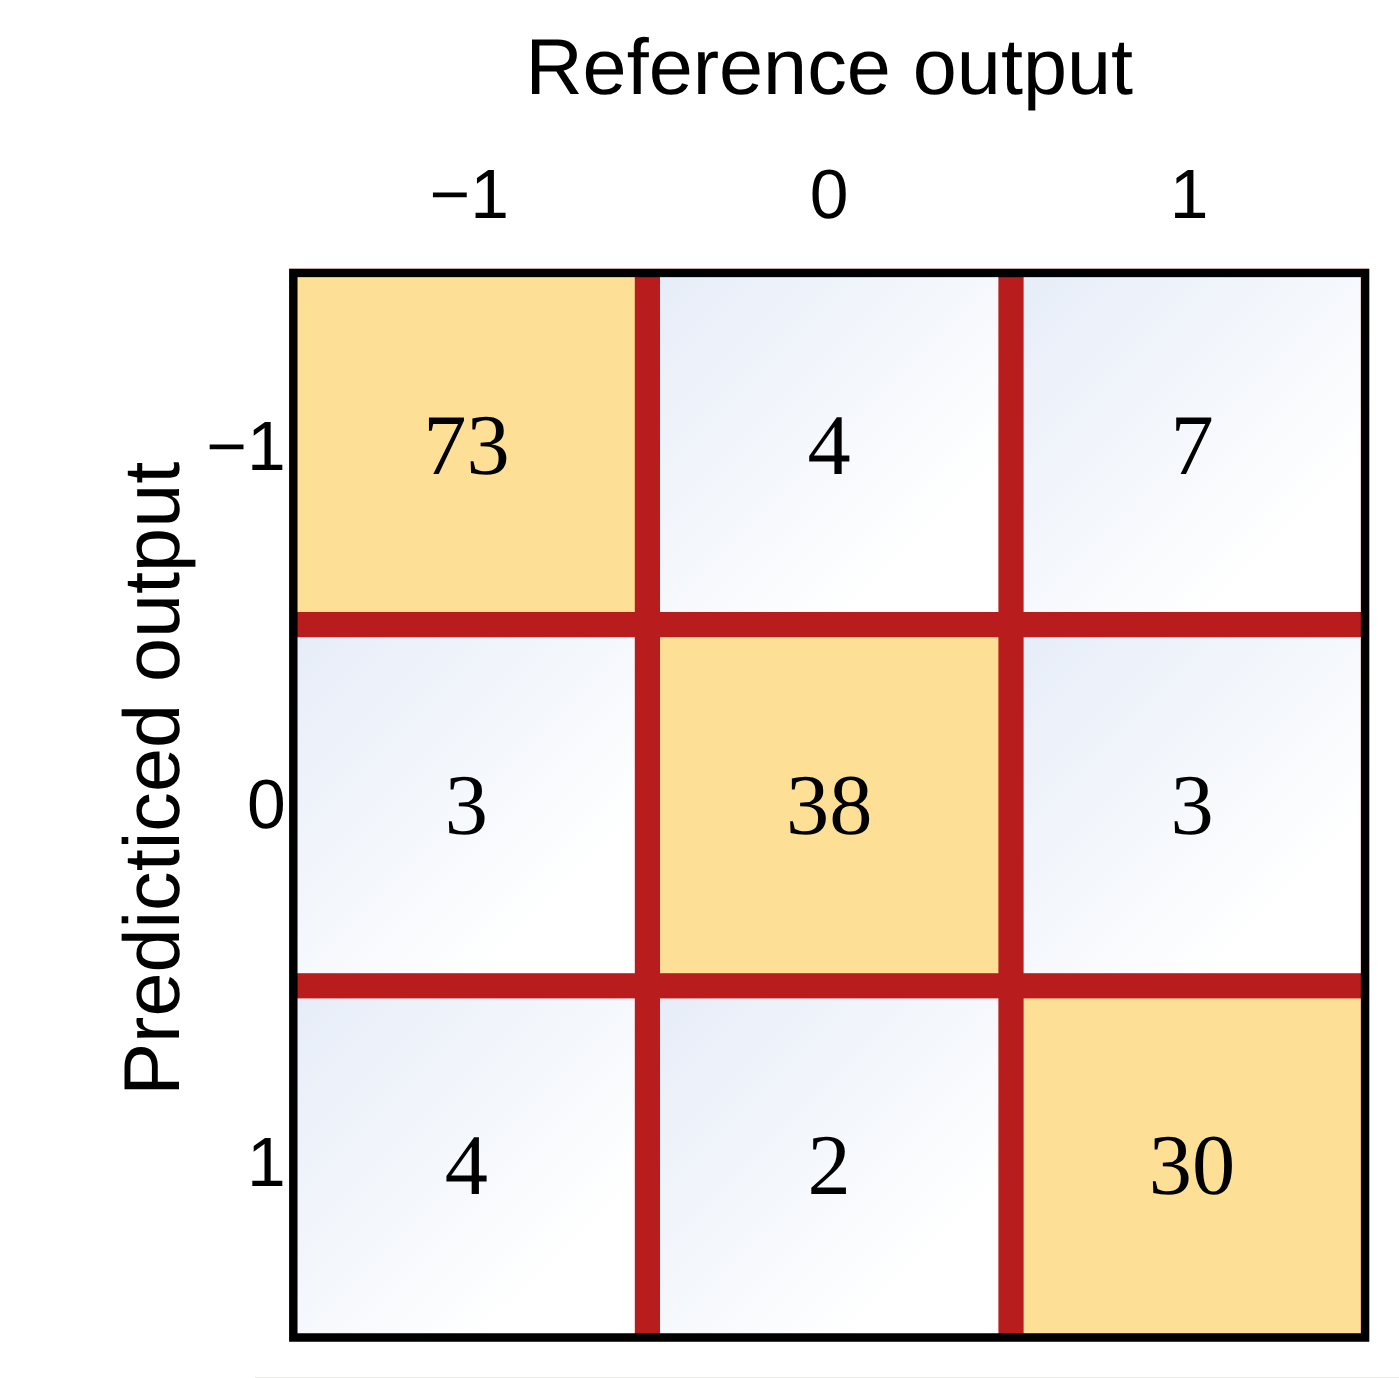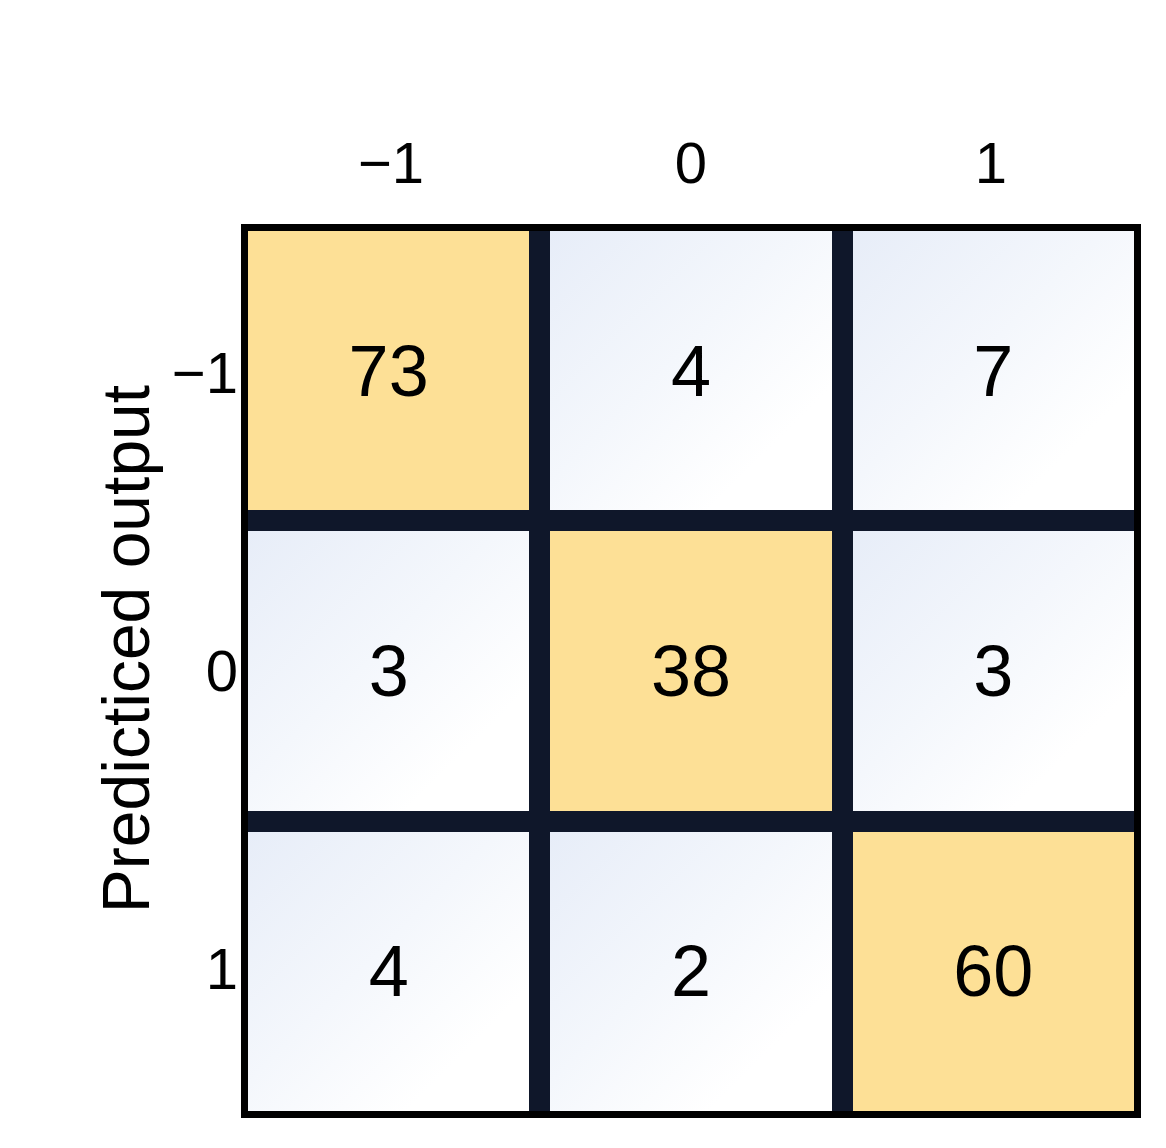--- a/index.html
+++ b/index.html
@@ -85,25 +85,26 @@
 
   
   .matrix {
     position: absolute;
     left: 241px;
     top: 224px;
     width: 900px;
     height: 894px;
     box-sizing: border-box;
     border: 7px solid #000000;
-    background: #0f172a;
+    background: #b91c1c;
     display: grid;
     grid-template-columns: repeat(3, 1fr);
     grid-template-rows: repeat(3, 1fr);
     gap: 21px;
+    font-family: Liberation Serif, serif;
   }
   .cell {
     position: relative;
     display: flex;
     align-items: center;
     justify-content: center;
     font-size: 72px;
     line-height: 72px;
     color: #000000;
     overflow: hidden;
@@ -118,20 +119,21 @@
     position: relative;
     z-index: 2;
     pointer-events: none;
   }
 </style>
 </head>
 <body>
 
 <div id="root">
 
+  <div class="x-axis-title">Reference output</div>
 
   <div class="x-ticks">
     <div class="x-tick">−1</div>
     <div class="x-tick">0</div>
     <div class="x-tick">1</div>
   </div>
 
   <div class="y-axis-title">Predicticed output</div>
 
   <div class="y-ticks">
@@ -161,17 +163,17 @@
       <span class="cell-value">3</span>
     </div>
 
     <div class="cell off">
       <span class="cell-value">4</span>
     </div>
     <div class="cell off">
       <span class="cell-value">2</span>
     </div>
     <div class="cell diag">
-      <span class="cell-value">60</span>
+      <span class="cell-value">30</span>
     </div>
   </div>
 
 </div>
 
 </body></html>

